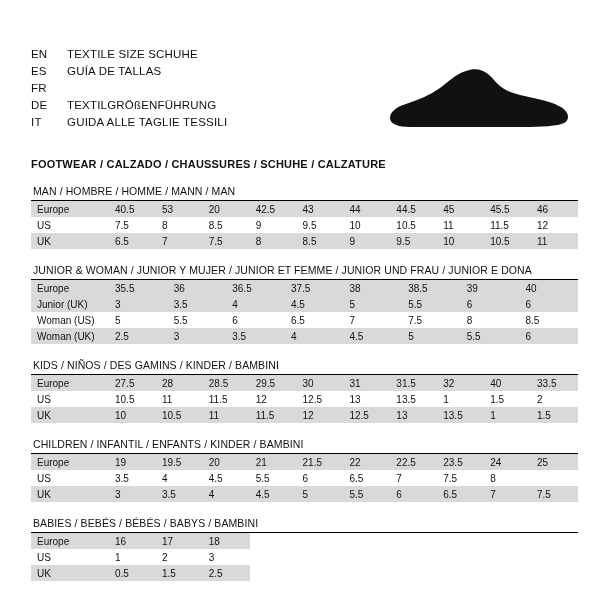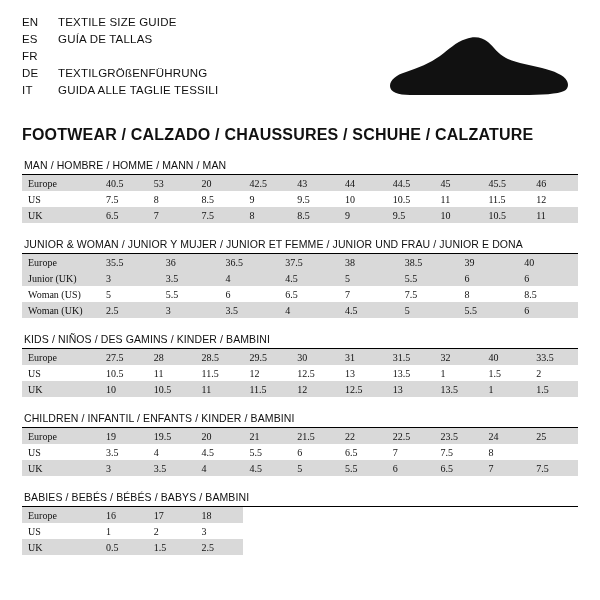--- a/index.html
+++ b/index.html
@@ -12,21 +12,22 @@
     background: #ffffff;
     font-family: "Liberation Sans", sans-serif;
     color: #111111;
     overflow: hidden;
   }
   .page {
     position: relative;
     width: 600px;
     height: 560px;
     box-sizing: border-box;
-    padding: 16px 22px 8px 22px;
+    padding: 16px 22px 8px 31px;
+    margin-top: 32px;
   }
 
   
   .header {
     position: relative;
     height: 92px;
   }
   .lang-rows {
     position: absolute;
     top: 0;
@@ -52,21 +53,21 @@
     position: absolute;
     right: 6px;
     top: 18px;
     width: 190px;
     height: 70px;
   }
   .shoe-wrap svg { display: block; }
 
   .footwear-title {
     margin-top: 18px;
-    font-size: 16px;
+    font-size: 11px;
     font-weight: bold;
     letter-spacing: 0.2px;
   }
 
   
   .section {
     margin-top: 12px;
   }
   .section-title {
     font-size: 10.5px;
@@ -74,21 +75,20 @@
     letter-spacing: 0.1px;
     padding: 3px 0 3px 2px;
     border-bottom: 1px solid #000000;
     margin-bottom: 0;
   }
   table.size {
     border-collapse: collapse;
     width: 100%;
     table-layout: fixed;
     font-size: 10px;
-    font-family: Liberation Serif, serif;
   }
   table.size td {
     height: 16px;
     padding: 0 0 0 6px;
     vertical-align: middle;
     white-space: nowrap;
   }
   table.size tr.shade td {
     background: #d9d9d9;
   }
@@ -107,21 +107,21 @@
 </style>
 </head>
 <body>
 
 <div class="page">
 
   <div class="header">
     <div class="lang-rows">
         <div class="lang-row">
           <span class="lang-code">EN</span>
-          <span class="lang-text">TEXTILE SIZE GUIDE</span>
+          <span class="lang-text">TEXTILE SIZE SCHUHE</span>
         </div>
         <div class="lang-row">
           <span class="lang-code">ES</span>
           <span class="lang-text">GUÍA DE TALLAS</span>
         </div>
         <div class="lang-row">
           <span class="lang-code">FR</span>
         </div>
         <div class="lang-row">
           <span class="lang-code">DE</span>

